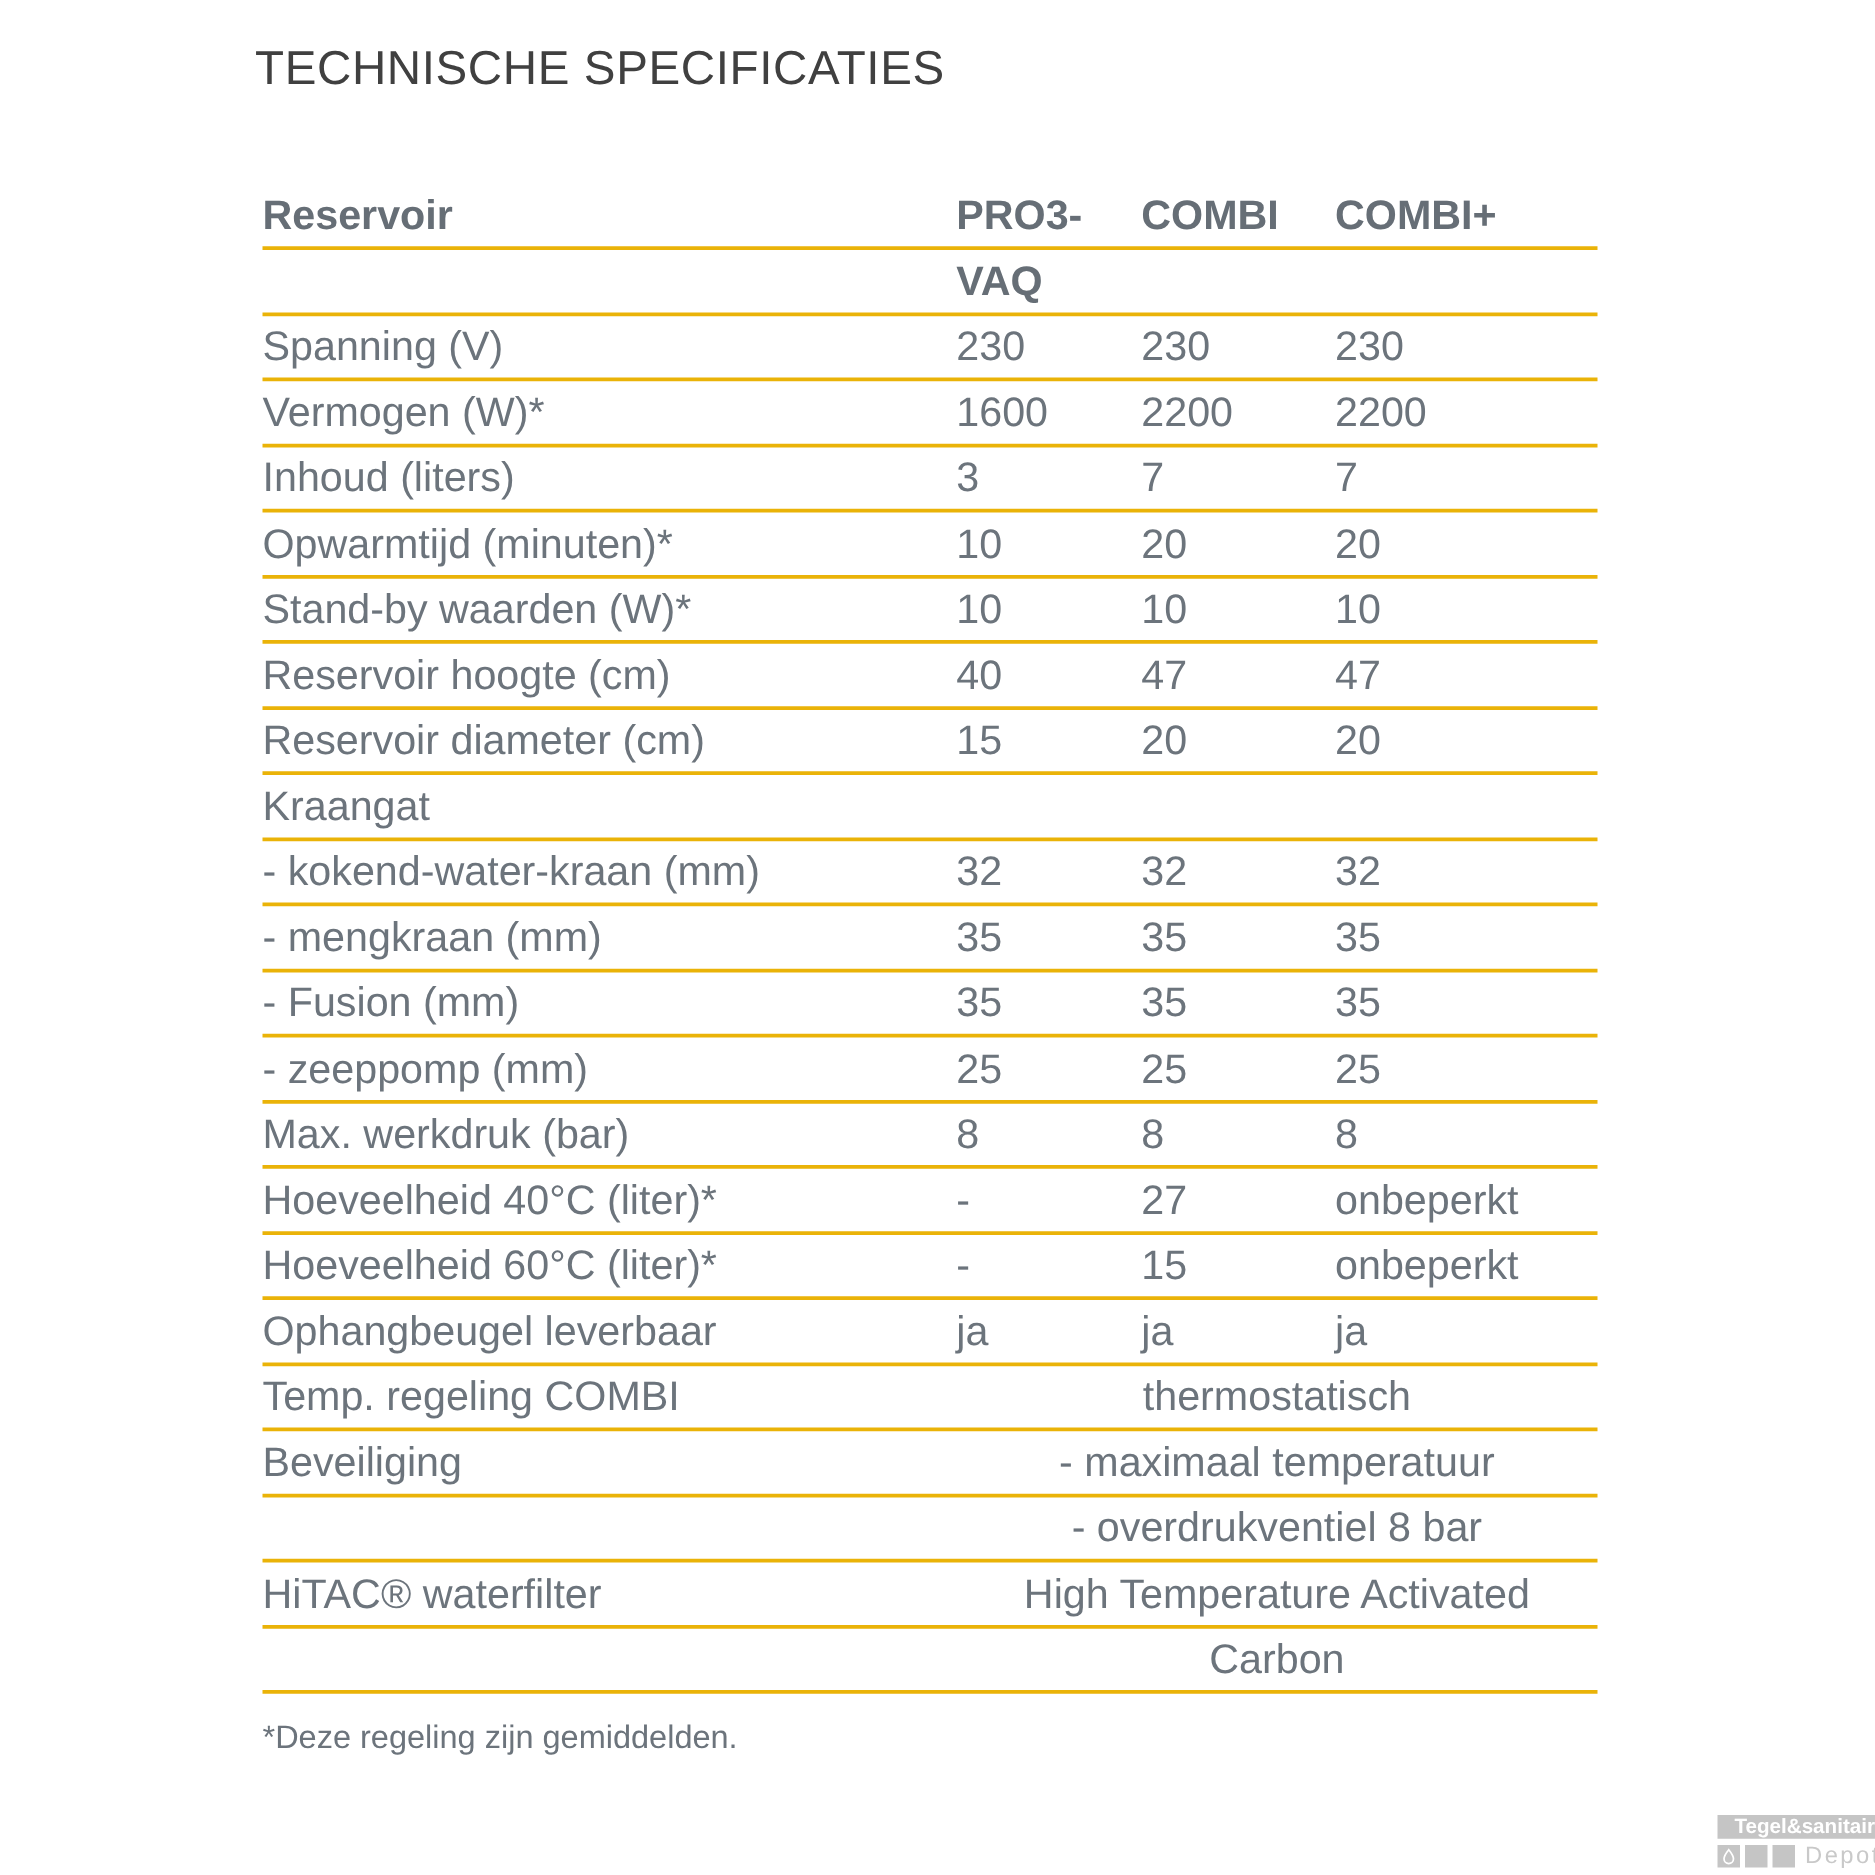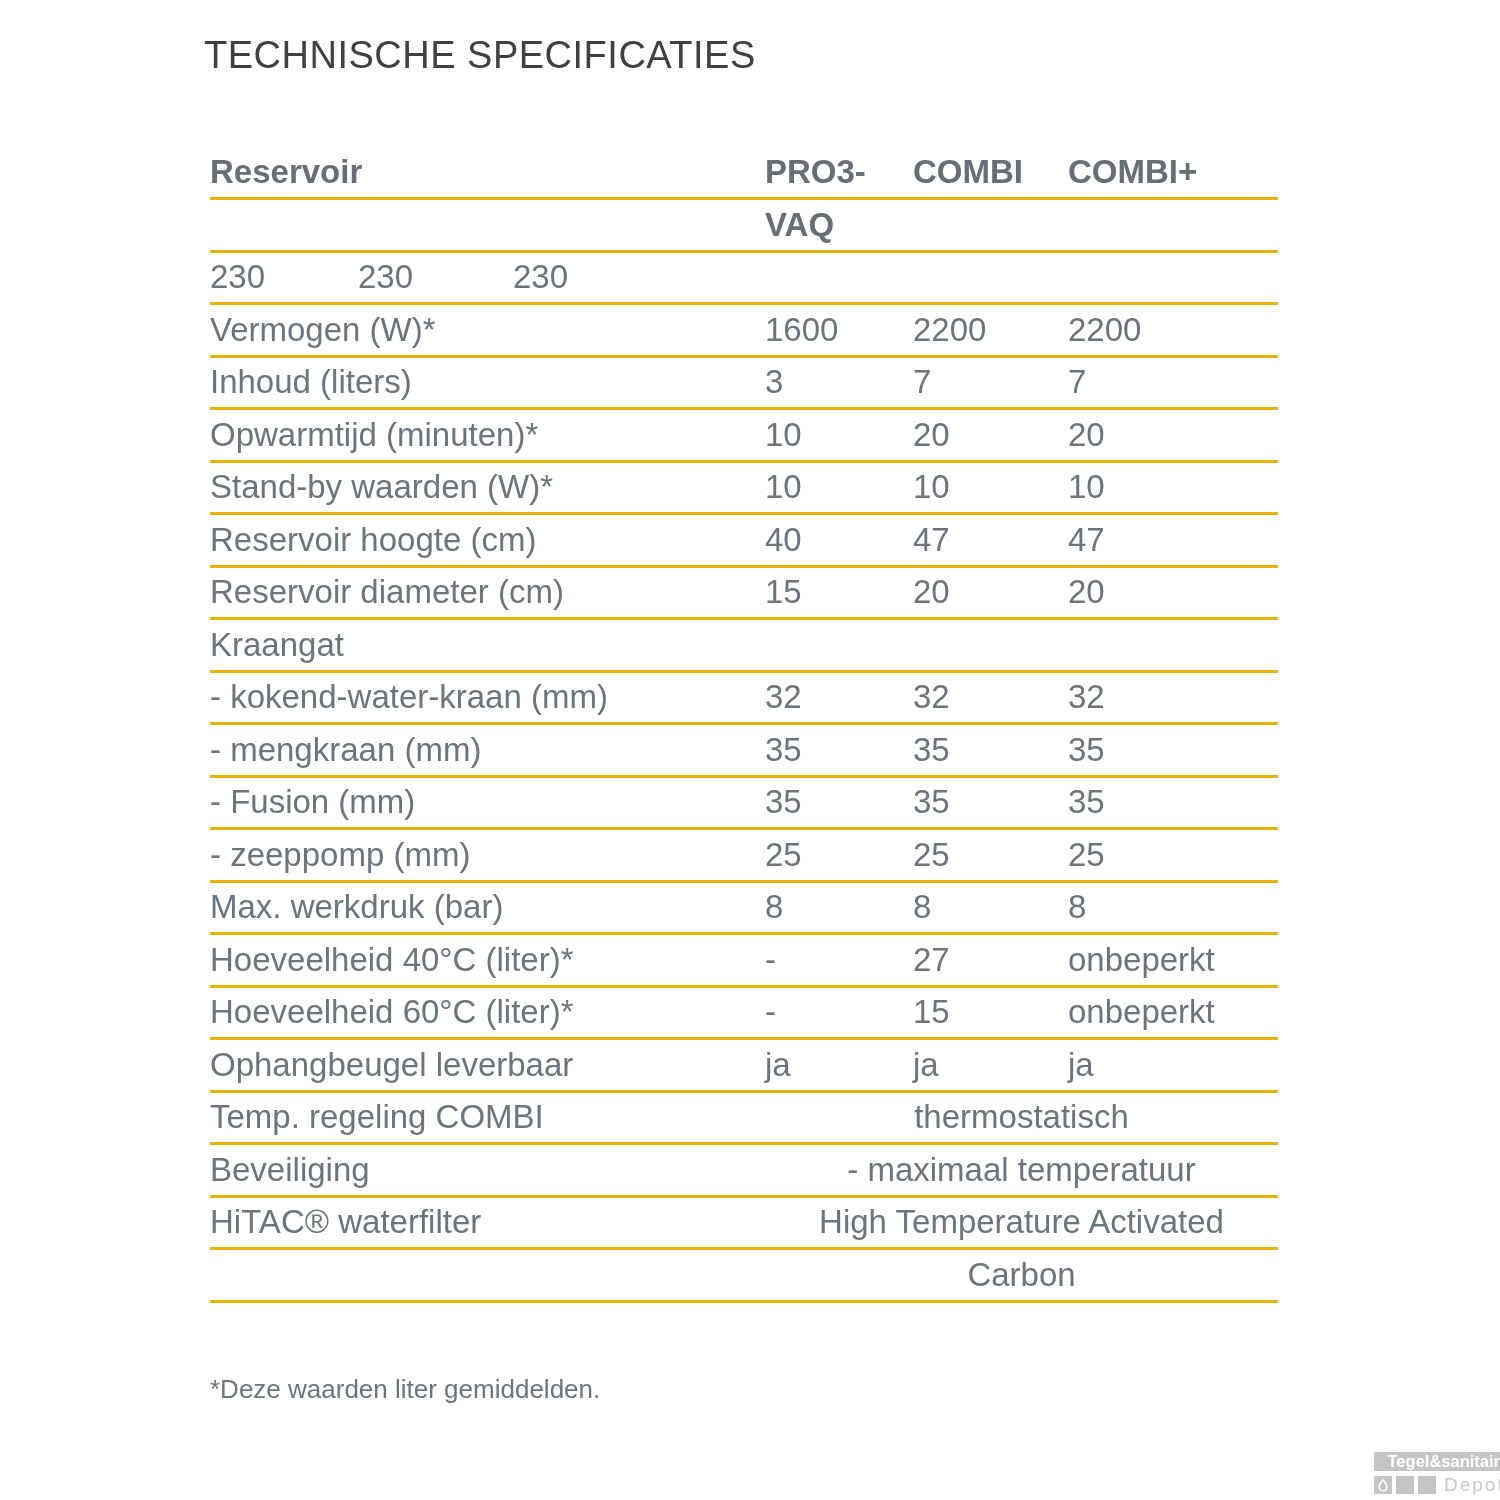--- a/index.html
+++ b/index.html
@@ -112,20 +112,21 @@
       <div class="cell-v3 bold">COMBI+</div>
     </div>
     <div class="row">
       <div class="cell-label"></div>
       <div class="cell-v1 bold">VAQ</div>
       <div class="cell-v2"></div>
       <div class="cell-v3"></div>
     </div>
     <div>
         <div class="row">
+    <div class="cell-label">Spanning (V)</div>
     <div class="cell-v1">230</div>
     <div class="cell-v2">230</div>
     <div class="cell-v3">230</div>
 
   </div>
         <div class="row">
     <div class="cell-label">Vermogen (W)*</div>
     <div class="cell-v1">1600</div>
     <div class="cell-v2">2200</div>
     <div class="cell-v3">2200</div>
@@ -233,33 +234,38 @@
     <div class="cell-label">Temp. regeling COMBI</div>
 
     <div class="cell-span">thermostatisch</div>
   </div>
         <div class="row">
     <div class="cell-label">Beveiliging</div>
 
     <div class="cell-span">- maximaal temperatuur</div>
   </div>
         <div class="row">
+    <div class="cell-label"></div>
+
+    <div class="cell-span">- overdrukventiel 8 bar</div>
+  </div>
+        <div class="row">
     <div class="cell-label">HiTAC® waterfilter</div>
 
     <div class="cell-span">High Temperature Activated</div>
   </div>
         <div class="row">
     <div class="cell-label"></div>
 
     <div class="cell-span">Carbon</div>
   </div>
       </div>
   </div>
 
-  <div class="footnote">*Deze waarden liter gemiddelden.</div>
+  <div class="footnote">*Deze regeling zijn gemiddelden.</div>
 
   <div class="watermark">
     <div class="wm-banner">Tegel&amp;sanitair</div>
     <div class="wm-row">
       <div class="wm-sq">
         <svg width="14" height="14" viewBox="0 0 24 24">
           <path d="M12 3 C12 3 5.5 11 5.5 15.5 a6.5 6.5 0 0 0 13 0 C18.5 11 12 3 12 3 Z" fill="none" stroke="#ffffff" stroke-width="2.4"></path>
         </svg>
       </div>
       <div class="wm-sq"></div>

